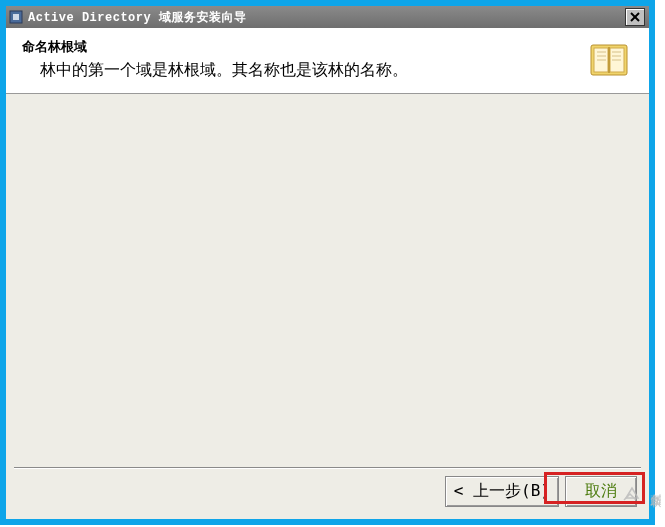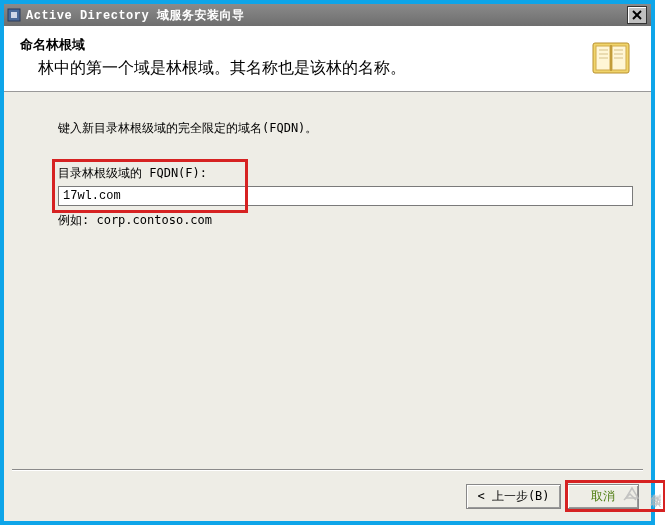--- a/index.html
+++ b/index.html
@@ -10,21 +10,21 @@
     body {
       font-family: "SimSun", "Microsoft YaHei", sans-serif;
       font-size: 12px;
       background: #ffffff;
       width: 665px;
       height: 527px;
       position: relative;
       overflow: hidden;
     }
     .window {
-      border: 4px solid #0ea5e9;
+      border: 6px solid #0ea5e9;
       width: 655px;
       height: 525px;
       background: #eeede6;
       position: relative;
     }
     .titlebar {
       height: 22px;
       background: linear-gradient(to bottom, #8a8a8a, #6e6e6e);
       display: flex;
       align-items: center;
@@ -138,24 +138,24 @@
     }
     .footer-buttons {
       position: absolute;
       bottom: 12px;
       right: 12px;
       display: flex;
       gap: 6px;
     }
     .btn {
       min-width: 95px;
-      height: 25px;
+      height: 31px;
       background: #eeede6;
       border: 1px solid #888;
-      font-size: 12px;
+      font-size: 16px;
       color: #000;
       display: inline-flex;
       align-items: center;
       justify-content: center;
       font-family: "SimSun", monospace;
       box-shadow: inset 1px 1px 0 #fff, inset -1px -1px 0 #999;
       padding: 0 8px;
     }
     .btn-disabled {
       color: #4d7c0f;
@@ -218,30 +218,20 @@
         <line x1="10" y1="13" x2="19" y2="13" stroke="#d6c18a"></line>
         <line x1="10" y1="17" x2="19" y2="17" stroke="#d6c18a"></line>
         <line x1="10" y1="21" x2="19" y2="21" stroke="#d6c18a"></line>
         <line x1="25" y1="13" x2="34" y2="13" stroke="#d6c18a"></line>
         <line x1="25" y1="17" x2="34" y2="17" stroke="#d6c18a"></line>
         <line x1="25" y1="21" x2="34" y2="21" stroke="#d6c18a"></line>
       </svg>
     </div>
   </div>
 
-  <div class="content-area">
-    <div class="instruction-text">键入新目录林根级域的完全限定的域名(FQDN)。</div>
-
-    <div class="field-block">
-      <div class="field-label">目录林根级域的 FQDN(F):</div>
-      <input type="text" class="field-input" value="17wl.com" style="">
-      <div class="field-example">例如: corp.contoso.com</div>
-      <div class="highlight-box-1" style="left:-6px; top:-6px; width:196px; height:54px;"></div>
-    </div>
-  </div>
 
   <div class="footer-sep"></div>
 
   <div class="footer-buttons">
     <button class="btn">&lt; 上一步(B)</button>
     <button class="btn btn-disabled" style="min-width:72px;">取消</button>
     <div class="highlight-box-2" style="left:99px; top:-4px; width:101px; height:32px;"></div>
   </div>
 
 </div>

